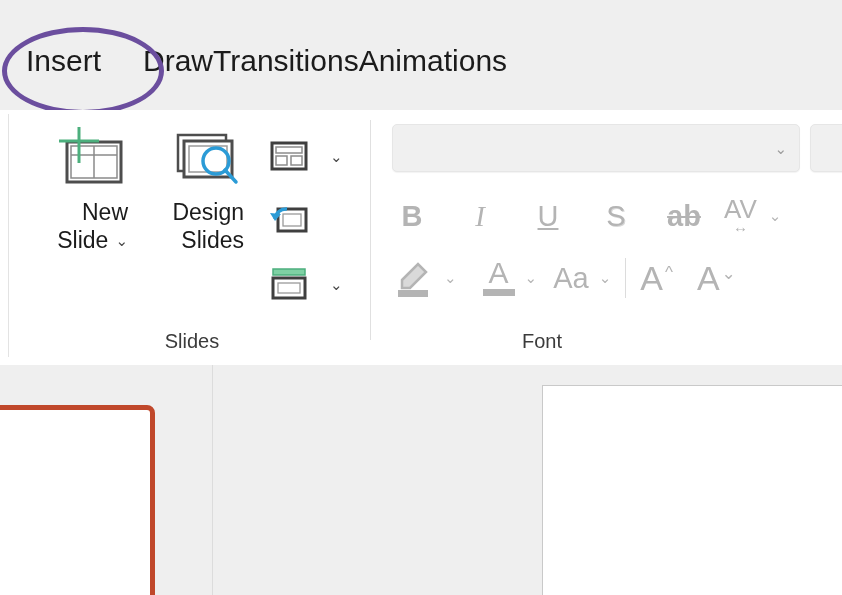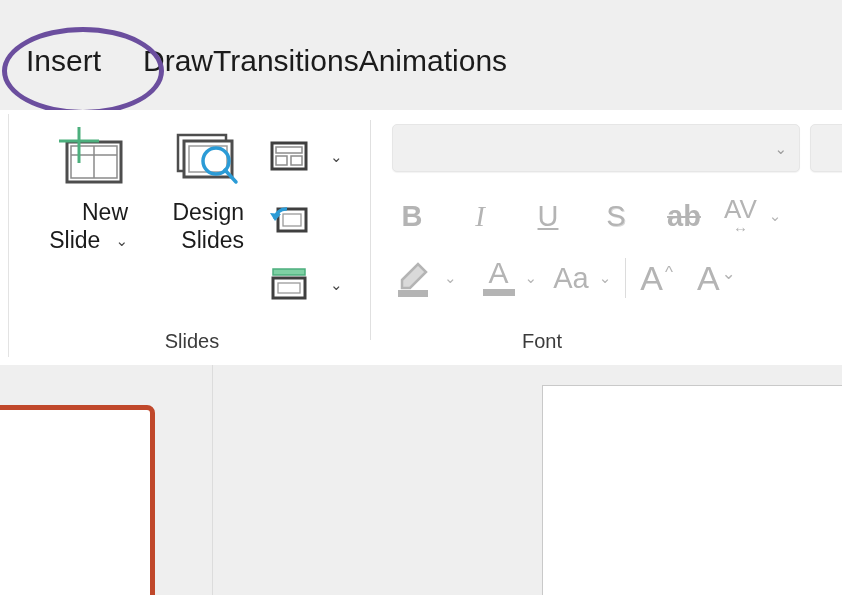--- a/index.html
+++ b/index.html
@@ -121,21 +121,21 @@
     font-size: 23px;
     color: #1b1b1b;
     line-height: 1.22;
     text-align: center;
     white-space: nowrap;
   }
   .cap-row {
     display: flex;
     align-items: center;
     justify-content: center;
-    gap: 15px;
+    gap: 7px;
     margin-left: 37px;
   }
   .chev {
     font-size: 15px;
     color: #444;
     line-height: 1;
   }
 
   
   .smallstack {

